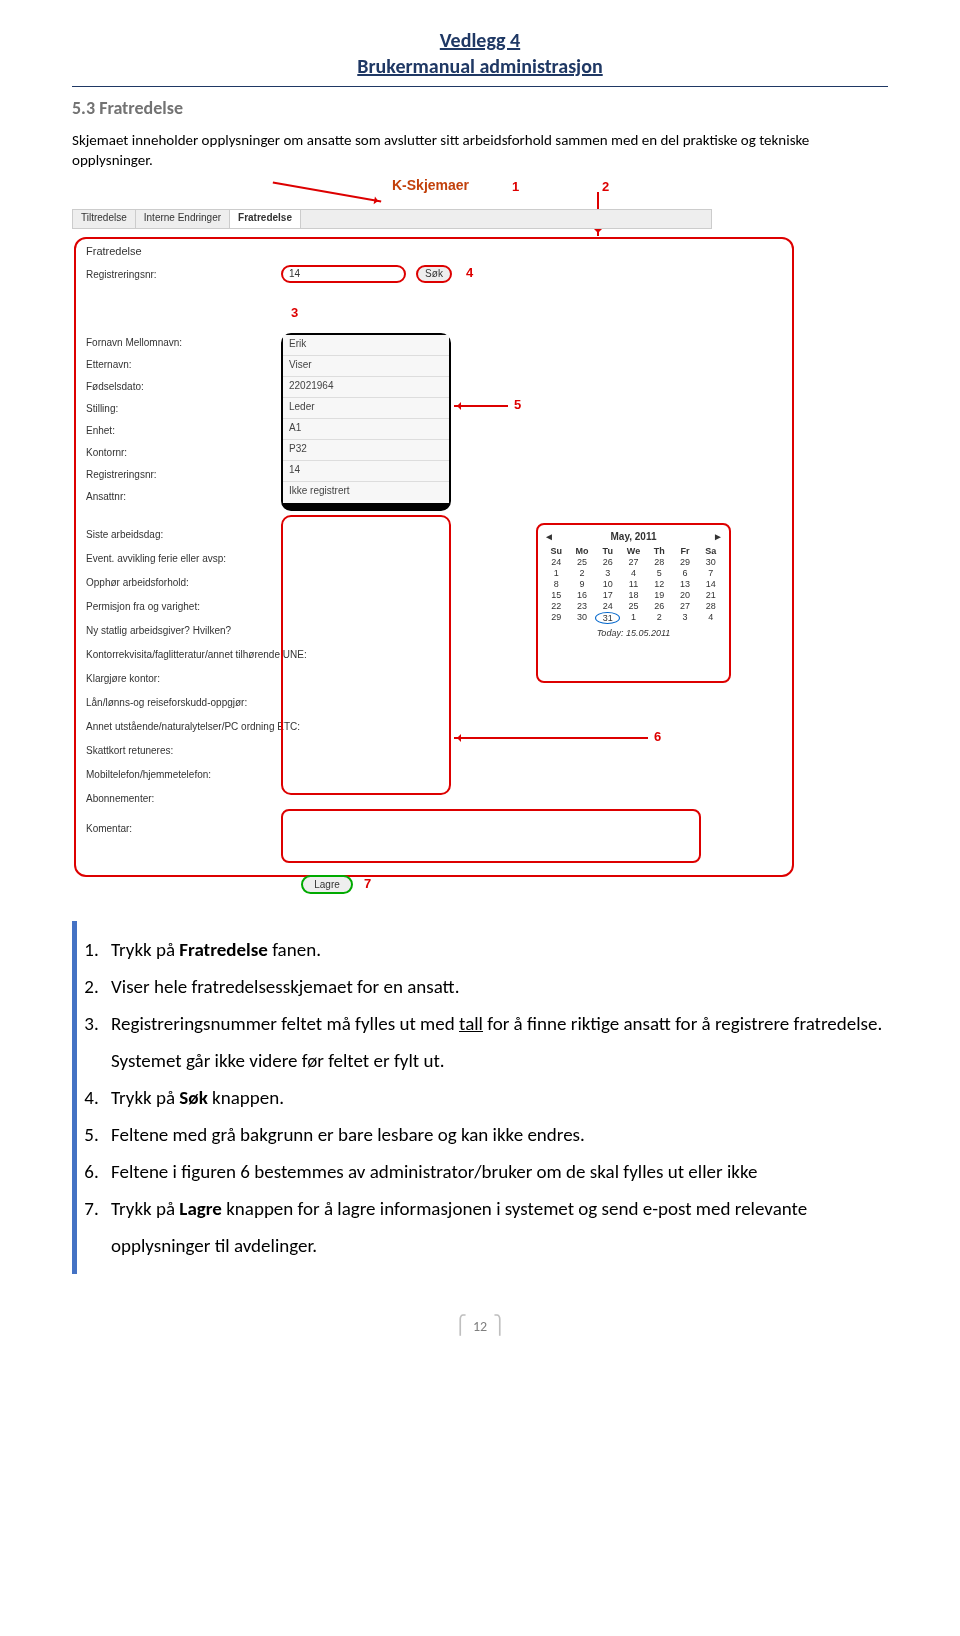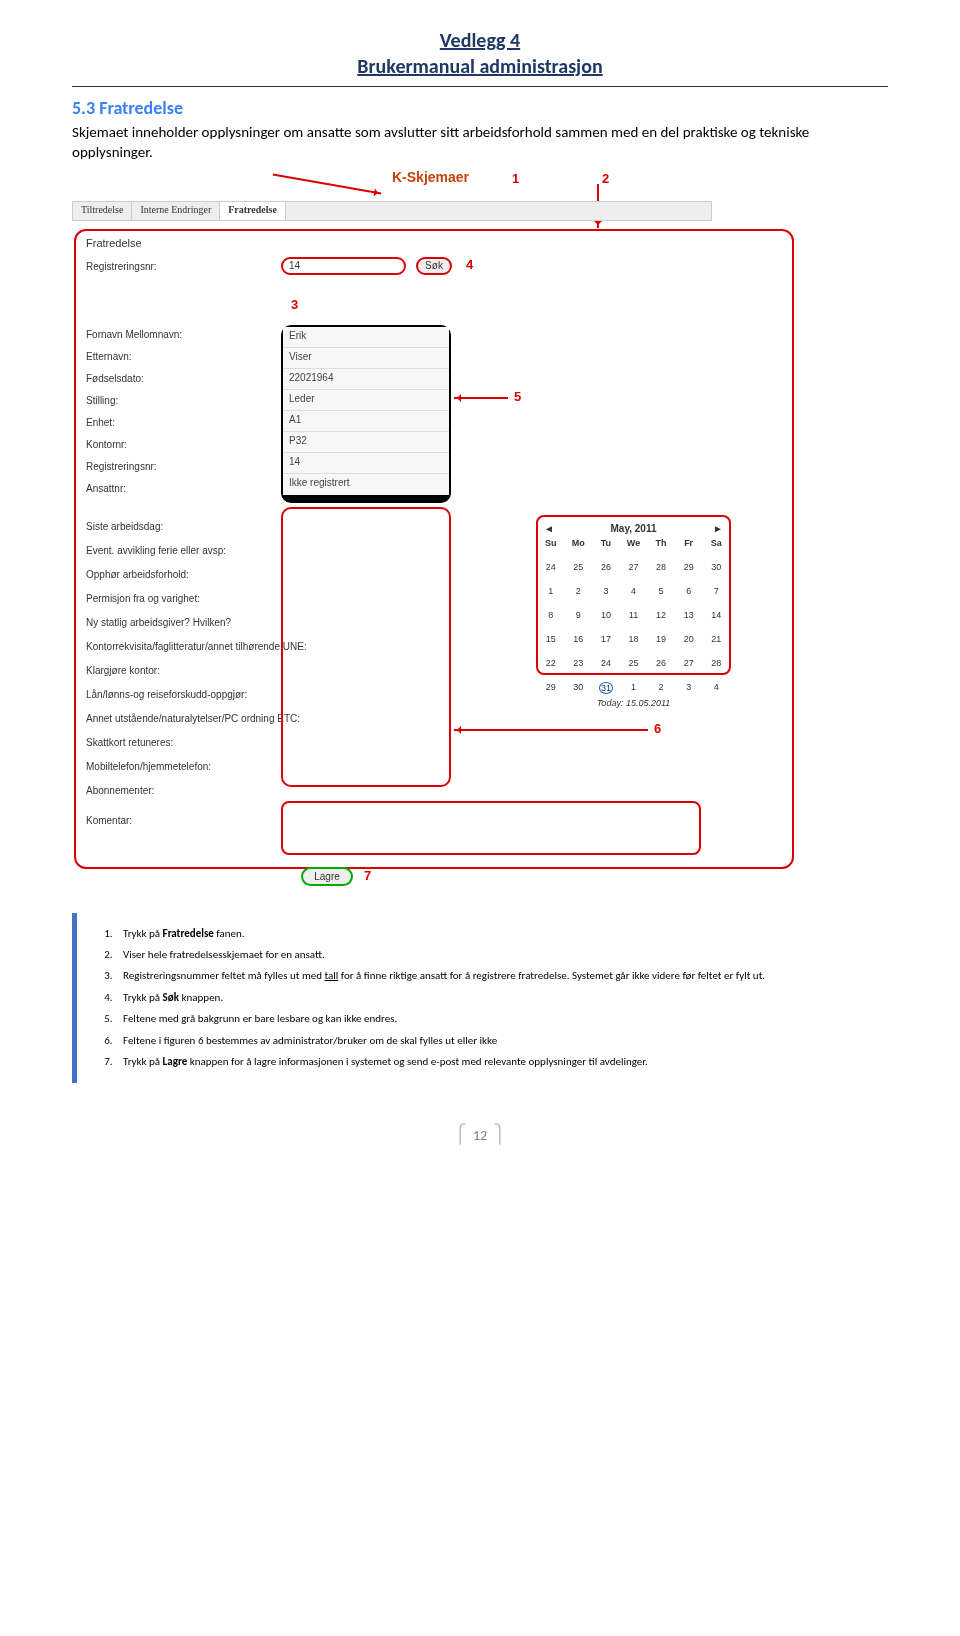--- a/index.html
+++ b/index.html
@@ -29,29 +29,29 @@
     font-weight: bold;
     font-size: 20px;
     text-decoration: underline;
     margin-top: 2px;
   }
   .hr {
     border-top: 1px solid #1f3864;
     margin-bottom: 10px;
   }
   .section-heading {
-    color: #3b82f6;
+    color: #737373;
     font-size: 18px;
     font-weight: 600;
     margin-top: 6px;
   }
   .intro {
     font-size: 15px;
     line-height: 1.35;
-    margin-top: 3px;
+    margin-top: 11px;
     margin-bottom: 6px;
   }
 
   
   .screenshot {
     position: relative;
     width: 820px;
     height: 730px;
     background: #fff;
     font-family: Verdana, Arial, sans-serif;
@@ -61,21 +61,20 @@
   }
   .ks-title {
     position:absolute; top:0; left:320px; font-size:14px; font-weight:bold; color:#c2410c;
   }
   .tabs {
     position:absolute; top:32px; left:0; right:180px;
     display:flex;
     background:#eee;
     border:1px solid #ccc;
     height:20px;
-    font-family:Liberation Serif, serif;
   }
   .tab {
     padding:2px 8px; border-right:1px solid #ccc; background:#eee; font-size:10px;
   }
   .tab.active { background:#fff; font-weight:bold; }
 
   .form-area {
     position:absolute; top:60px; left:2px; width:720px; height:640px;
     border:2px solid #d00; border-radius:12px; background:#fff;
   }
@@ -106,21 +105,21 @@
   .extra-inputbox {
     position:absolute; top:276px; left:205px; width:170px; height:280px;
     border:2px solid #d00; border-radius:10px;
   }
 
   .calendar {
     position:absolute; top:284px; left:460px; width:195px; height:160px;
     border:2px solid #d00; border-radius:8px; background:#fff; padding:6px;
   }
   .cal-head { display:flex; justify-content:space-between; font-weight:bold; font-size:10px; align-items:center; }
-  .cal-grid { display:grid; grid-template-columns:repeat(7,1fr); font-size:9px; text-align:center; gap:14px; margin-top:4px;}
+  .cal-grid { display:grid; grid-template-columns:repeat(7,1fr); font-size:9px; text-align:center; gap:1px; margin-top:4px;}
   .cal-grid .hd { font-weight:bold; }
   .cal-grid .sel { border:1px solid #06c; border-radius:50%; }
   .cal-today { text-align:center; font-size:9px; margin-top:4px;font-style:italic; }
 
   .komentar-label { position:absolute; top:584px; left:10px; font-size:10px; }
   .komentar-box { position:absolute; top:570px; left:205px; width:420px; height:54px; border:2px solid #d00; border-radius:8px; }
   .lagre-btn {
     position:absolute; top:636px; left:225px; width:52px; height:19px;
     border:2px solid #0a0; border-radius:10px; background:#eee;
     display:flex; align-items:center; justify-content:center; font-size:10px;
@@ -131,21 +130,21 @@
   .arrow::after { content:""; position:absolute; right:-1px; top:-3px; border:4px solid transparent; border-left-color:#d00; }
   .arrow.vert { width:2px; height:auto; }
   .arrow.vert::after { top:auto; bottom:-1px; left:-3px; right:auto; border:4px solid transparent; border-top-color:#d00; }
 
   
   .steps-wrap {
     border-left: 5px solid #4472c4;
     padding: 10px 4px 10px 14px;
     margin-top: 6px;
   }
-  .steps { list-style: decimal; margin-left: 24px; font-size: 11px; line-height: 1.95; }
+  .steps { list-style: decimal; margin-left: 12px; font-size: 19px; line-height: 1.95; }
   .steps li { padding-left: 8px; }
   .steps b { font-weight:bold; }
   .steps u { text-decoration:underline; }
 
   
   .pg-brace { text-align:center; margin-top:40px; color:#bfbfbf; font-size:18px; }
   .pg-brace .num { color:#7f7f7f; font-size:14px; margin:0 6px; }
 </style>
 </head>
 <body>

